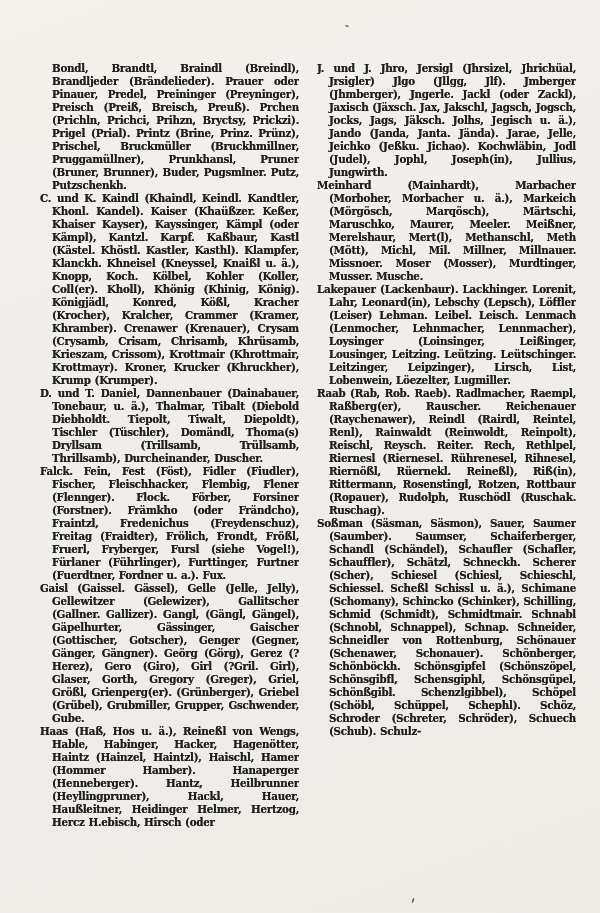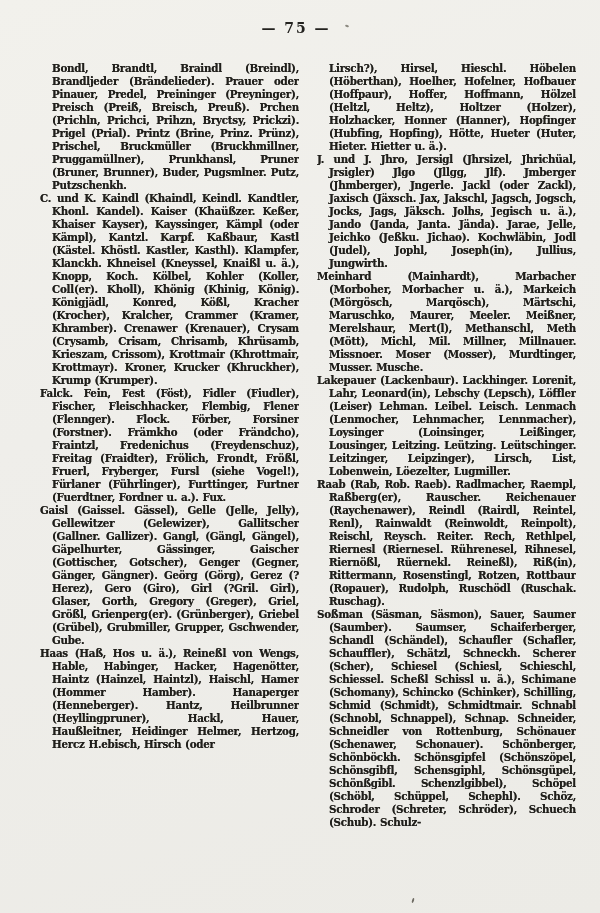--- a/index.html
+++ b/index.html
@@ -68,37 +68,36 @@
     border-radius: 50%;
   }
   .speck-1 { top: 25px; left: 345px; width: 4px; height: 2px; transform: rotate(25deg); }
   .speck-2 { top: 898px; left: 412px; width: 2px; height: 5px; transform: rotate(18deg); background:#6f6c64; }
 </style>
 </head>
 <body>
 
 <div class="page">
 
-  <div class="page-header">— 75 —</div>
 
   <div class="ink-speck speck-1"></div>
   <div class="ink-speck speck-2"></div>
 
   <div class="columns">
 
     <div class="col">
       <p class="cont">Bondl, Brandtl, Braindl (Breindl), Brandljeder (Brändelieder). Prauer oder Pinauer, Predel, Preininger (Preyninger), Preisch (Preiß, Breisch, Preuß). Prchen (Prichln, Prichci, Prihzn, Bryctsy, Prickzi). Prigel (Prial). Printz (Brine, Prinz. Prünz), Prischel, Bruckmüller (Bruckhmillner, Pruggamüllner), Prunkhansl, Pruner (Bruner, Brunner), Buder, Pugsmlner. Putz, Putzschenkh.</p>
       <p>C. und K. Kaindl (Khaindl, Keindl. Kandtler, Khonl. Kandel). Kaiser (Khaüßzer. Keßer, Khaiser Kayser), Kayssinger, Kämpl (oder Kämpl), Kantzl. Karpf. Kaßbaur, Kastl (Kästel. Khöstl. Kastler, Kasthl). Klampfer, Klanckh. Khneisel (Kneyssel, Knaißl u. ä.), Knopp, Koch. Kölbel, Kohler (Koller, Coll(er). Kholl), Khönig (Khinig, König). Königjädl, Konred, Kößl, Kracher (Krocher), Kralcher, Crammer (Kramer, Khramber). Crenawer (Krenauer), Crysam (Crysamb, Crisam, Chrisamb, Khrüsamb, Krieszam, Crissom), Krottmair (Khrottmair, Krottmayr). Kroner, Krucker (Khruckher), Krump (Krumper).</p>
+      <p>D. und T. Daniel, Dannenbauer (Dainabauer, Tonebaur, u. ä.), Thalmar, Tibalt (Diebold Diebholdt. Tiepolt, Tiwalt, Diepoldt), Tischler (Tüschler), Domändl, Thoma(s) Dryllsam (Trillsamb, Trüllsamb, Thrillsamb), Durcheinander, Duscher.</p>
       <p>Falck. Fein, Fest (Föst), Fidler (Fiudler), Fischer, Fleischhacker, Flembig, Flener (Flennger). Flock. Förber, Forsiner (Forstner). Främkho (oder Frändcho), Fraintzl, Fredenichus (Freydenschuz), Freitag (Fraidter), Frölich, Frondt, Frößl, Fruerl, Fryberger, Fursl (siehe Vogel!), Fürlaner (Führlinger), Furttinger, Furtner (Fuerdtner, Fordner u. a.). Fux.</p>
       <p>Gaisl (Gaissel. Gässel), Gelle (Jelle, Jelly), Gellewitzer (Gelewizer), Gallitscher (Gallner. Gallizer). Gangl, (Gängl, Gängel), Gäpelhurter, Gässinger, Gaischer (Gottischer, Gotscher), Genger (Gegner, Gänger, Gängner). Geörg (Görg), Gerez (?Herez), Gero (Giro), Girl (?Gril. Girl), Glaser, Gorth, Gregory (Greger), Griel, Größl, Grienperg(er). (Grünberger), Griebel (Grübel), Grubmiller, Grupper, Gschwender, Gube.</p>
       <p>Haas (Haß, Hos u. ä.), Reineßl von Wengs, Hable, Habinger, Hacker, Hagenötter, Haintz (Hainzel, Haintzl), Haischl, Hamer (Hommer Hamber). Hanaperger (Henneberger). Hantz, Heilbrunner (Heyllingpruner), Hackl, Hauer, Haußleitner, Heidinger Helmer, Hertzog, Hercz H.ebisch, Hirsch (oder</p>
     </div>
 
     <div class="col">
-      <p class="cont">Lirsch?), Hirsel, Hieschl. Höbelen (Höberthan), Hoelher, Hofelner, Hofbauer (Hoffpaur), Hoffer, Hoffmann, Hölzel (Heltzl, Heltz), Holtzer (Holzer), Holzhacker, Honner (Hanner), Hopfinger (Hubfing, Hopfing), Hötte, Hueter (Huter, Hieter. Hietter u. ä.).</p>
       <p>J. und J. Jhro, Jersigl (Jhrsizel, Jhrichüal, Jrsigler) Jlgo (Jllgg, Jlf). Jmberger (Jhmberger), Jngerle. Jackl (oder Zackl), Jaxisch (Jäxsch. Jax, Jakschl, Jagsch, Jogsch, Jocks, Jags, Jäksch. Jolhs, Jegisch u. ä.), Jando (Janda, Janta. Jända). Jarae, Jelle, Jeichko (Jeßku. Jichao). Kochwläbin, Jodl (Judel), Jophl, Joseph(in), Jullius, Jungwirth.</p>
       <p>Meinhard (Mainhardt), Marbacher (Morboher, Morbacher u. ä.), Markeich (Mörgösch, Marqösch), Märtschi, Maruschko, Maurer, Meeler. Meißner, Merelshaur, Mert(l), Methanschl, Meth (Mött), Michl, Mil. Millner, Millnauer. Missnoer. Moser (Mosser), Murdtinger, Musser. Musche.</p>
       <p>Lakepauer (Lackenbaur). Lackhinger. Lorenit, Lahr, Leonard(in), Lebschy (Lepsch), Löffler (Leiser) Lehman. Leibel. Leisch. Lenmach (Lenmocher, Lehnmacher, Lennmacher), Loysinger (Loinsinger, Leißinger, Lousinger, Leitzing. Leützing. Leütschinger. Leitzinger, Leipzinger), Lirsch, List, Lobenwein, Löezelter, Lugmiller.</p>
       <p>Raab (Rab, Rob. Raeb). Radlmacher, Raempl, Raßberg(er), Rauscher. Reichenauer (Raychenawer), Reindl (Rairdl, Reintel, Renl), Rainwaldt (Reinwoldt, Reinpolt), Reischl, Reysch. Reiter. Rech, Rethlpel, Riernesl (Riernesel. Rührenesel, Rihnesel, Riernößl, Rüernekl. Reineßl), Riß(in), Rittermann, Rosenstingl, Rotzen, Rottbaur (Ropauer), Rudolph, Ruschödl (Ruschak. Ruschag).</p>
       <p>Soßman (Säsman, Säsmon), Sauer, Saumer (Saumber). Saumser, Schaiferberger, Schandl (Schändel), Schaufler (Schafler, Schauffler), Schätzl, Schneckh. Scherer (Scher), Schiesel (Schiesl, Schieschl, Schiessel. Scheßl Schissl u. ä.), Schimane (Schomany), Schincko (Schinker), Schilling, Schmid (Schmidt), Schmidtmair. Schnabl (Schnobl, Schnappel), Schnap. Schneider, Schneidler von Rottenburg, Schönauer (Schenawer, Schonauer). Schönberger, Schönböckh. Schönsgipfel (Schönszöpel, Schönsgibfl, Schensgiphl, Schönsgüpel, Schönßgibl. Schenzlgibbel), Schöpel (Schöbl, Schüppel, Schephl). Schöz, Schroder (Schreter, Schröder), Schuech (Schub). Schulz-</p>
     </div>
 
   </div>
 </div>
 

